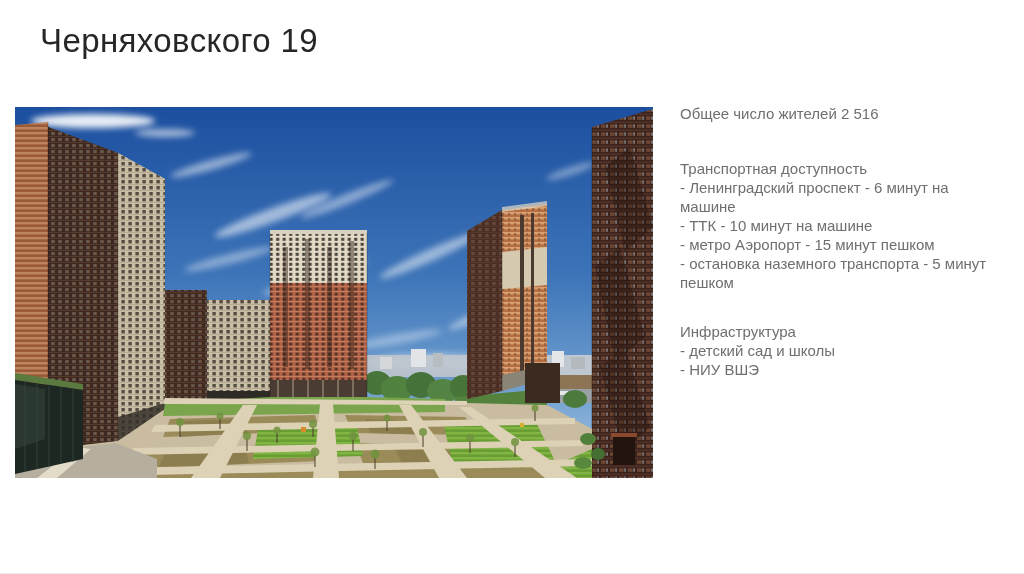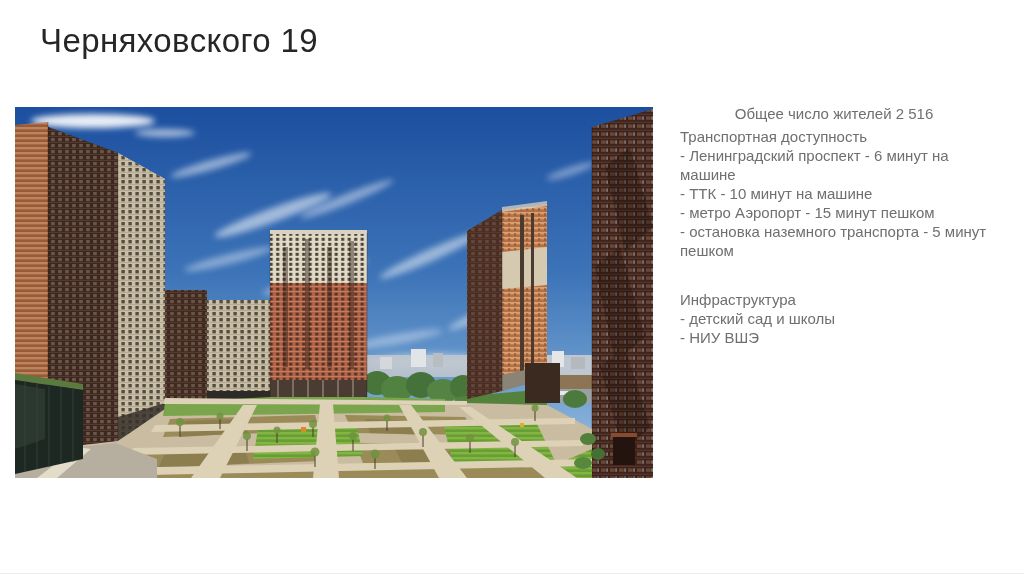--- a/index.html
+++ b/index.html
@@ -14,22 +14,22 @@
     font-size:33px;font-weight:400;color:#262626;letter-spacing:.4px;
   }
   #photo{
     position:absolute;left:15px;top:107px;width:638px;height:371px;overflow:hidden;
   }
   #photo svg{display:block;}
   #info{
     position:absolute;left:680px;top:104px;width:308px;
     font-size:15px;line-height:19px;color:#6e6f71;font-weight:400;
   }
-  #info p{margin:0;text-align:center;}
-  #info .gap1{margin-top:4px;}
+  #info p{margin:0;}
+  #info .gap1{margin-top:36px;}
   #info .gap2{margin-top:30px;}
   #info div{margin:0;}
 </style>
 </head>
 <body>
 
 <div id="slide">
 
   <h1 id="title">Черняховского 19</h1>
 

